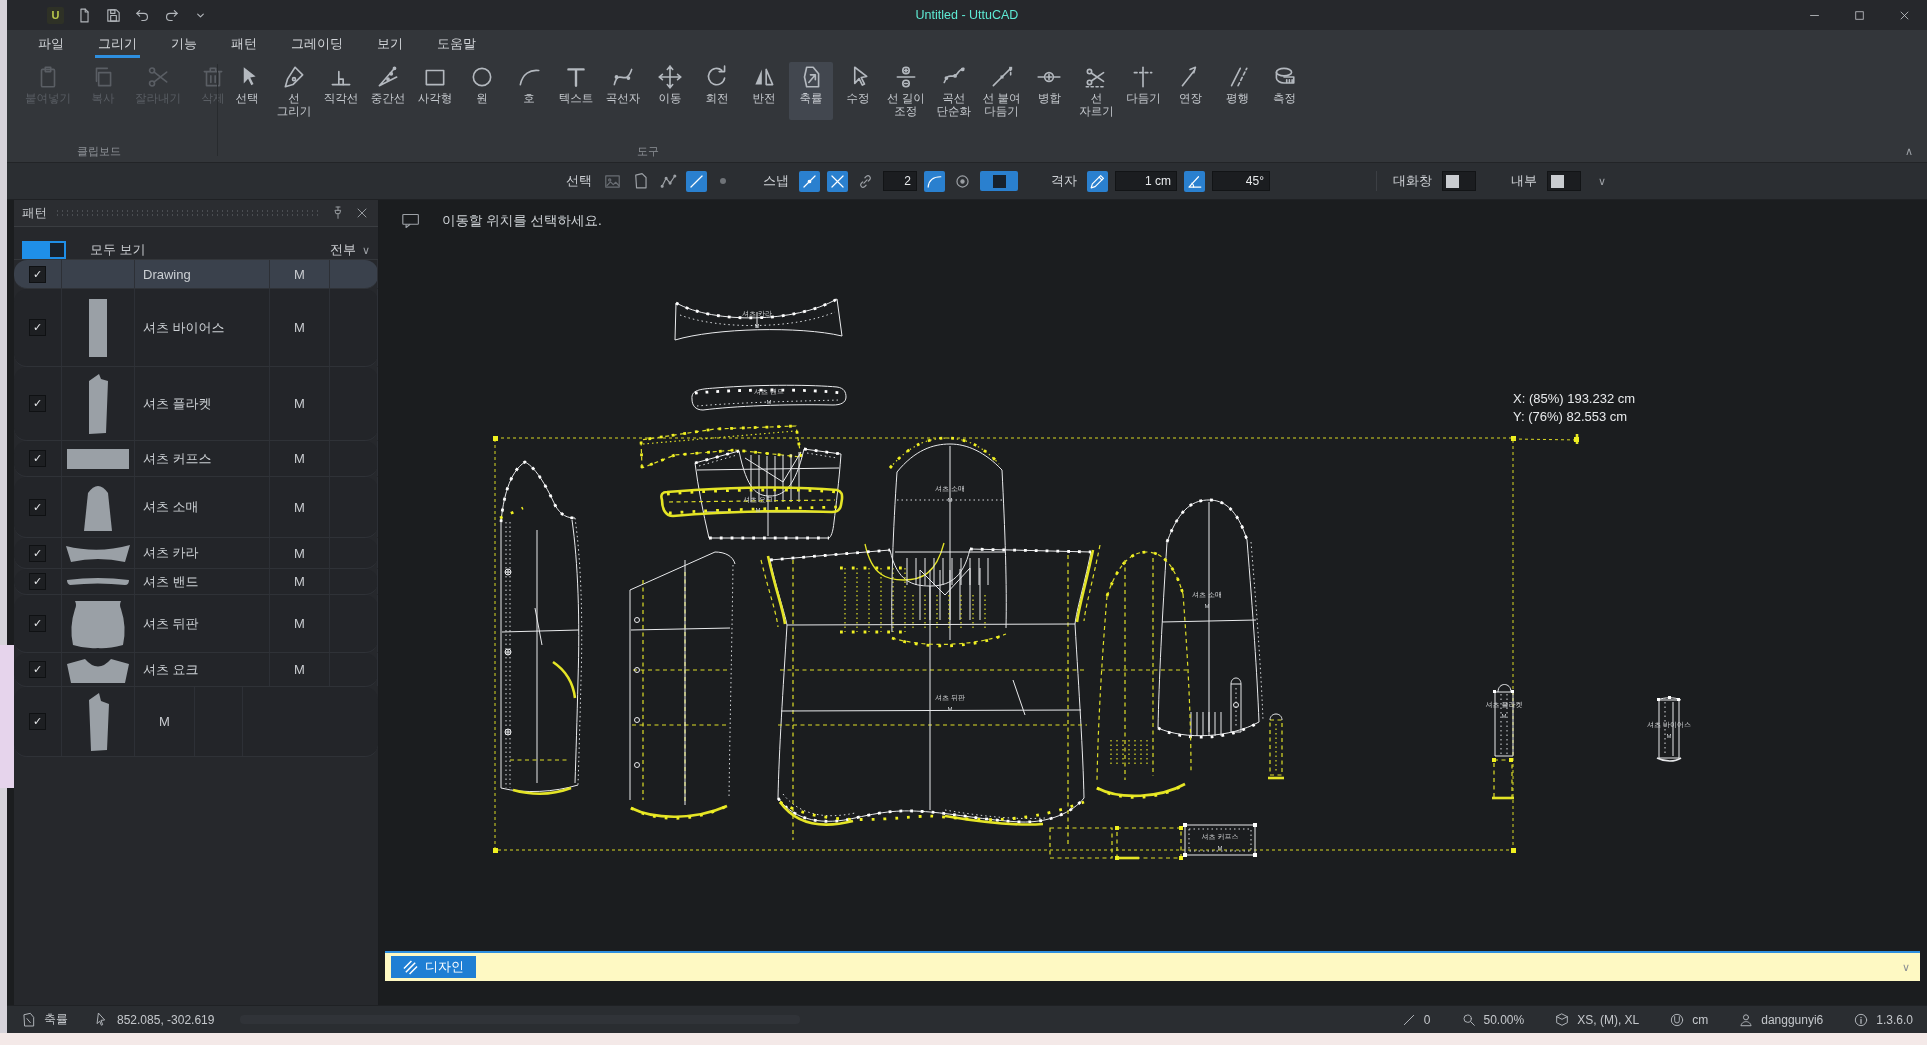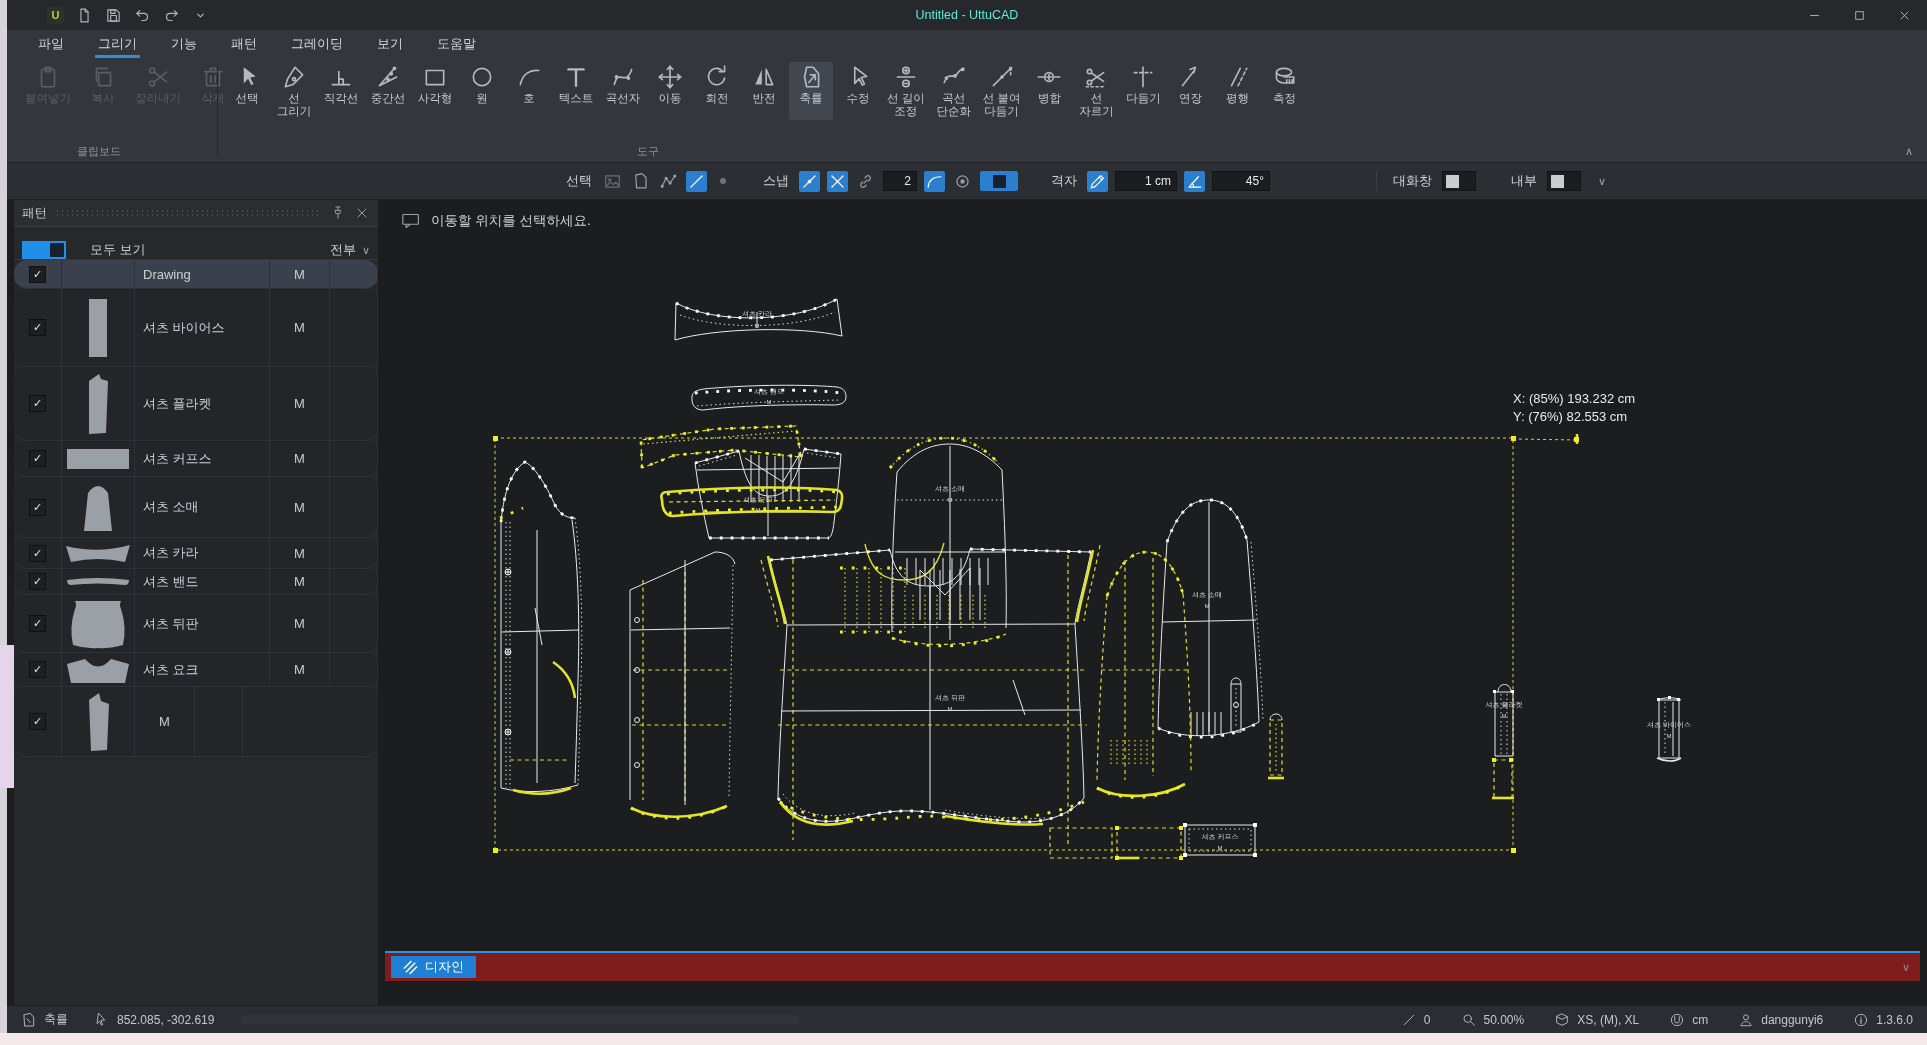--- a/index.html
+++ b/index.html
@@ -74,40 +74,40 @@
   .prow.selrow{background:#3a414c;}
   .pc{display:flex;align-items:center;justify-content:center;box-sizing:border-box;border-right:1px solid #2d3036;}
   .pc.nm{justify-content:flex-start;padding-left:8px;color:#ccd0d4;font-size:13px;}
   .cb{width:15px;height:15px;background:#1d1f22;border:1px solid #0f1113;color:#e8eaec;font-size:11px;
     display:flex;align-items:center;justify-content:center;}
   .cb::after{content:"\2713";}
   .thumb svg{display:block;}
   .thumb path,.thumb rect,.thumb polygon{fill:#9aa0a6;}
   
   #canvas{left:385px;top:200px;width:1535px;height:775px;background:#1b1d1f;overflow:hidden;}
-  #hint{position:absolute;left:16px;top:12px;display:flex;align-items:center;gap:10px;color:#ced2d6;font-size:13.5px;}
+  #hint{position:absolute;left:16px;top:12px;display:flex;align-items:center;gap:21px;color:#ced2d6;font-size:13.5px;}
   #hint .hico{width:20px;height:18px;color:#9da1a6;}
   #hint .hico svg{width:20px;height:18px;stroke:currentColor;fill:none;stroke-width:1.4;stroke-linejoin:round;}
   #coords{position:absolute;left:1128px;top:190px;color:#e8eaec;font-size:13px;line-height:1.4;}
   
   .w{stroke:#e9eaec;stroke-width:1;fill:none;}
   .w2{stroke:#e9eaec;stroke-width:1.7;fill:none;}
   .wd{stroke:#d8dbde;stroke-width:1;fill:none;stroke-dasharray:1.5 3;}
   .wp{stroke:#ffffff;stroke-width:2.8;fill:none;stroke-dasharray:2.8 8;stroke-linecap:butt;}
   .y{stroke:#e4e426;stroke-width:1.3;fill:none;}
   .y2{stroke:#e4e426;stroke-width:2.6;fill:none;}
   .yd{stroke:#dede28;stroke-width:1.2;fill:none;stroke-dasharray:4 3.5;}
   .ydot{stroke:#dede28;stroke-width:1.2;fill:none;stroke-dasharray:1.5 3;}
   .yp{stroke:#f0f022;stroke-width:2.8;fill:none;stroke-dasharray:2.8 9;stroke-linecap:butt;}
   .selbox{stroke:#d8d824;stroke-width:1;fill:none;stroke-dasharray:3 3;}
   text.cl{fill:#d8dadc;font-size:7px;text-anchor:middle;font-family:"Liberation Sans",sans-serif;}
   text.clm{fill:#cfd2d5;font-size:6px;text-anchor:middle;font-family:"Liberation Sans",sans-serif;}
   .handle{fill:#f0f020;}
   
-  #tabstrip{left:385px;top:951px;width:1535px;height:30px;background:#7f1d1d;border-top:2px solid #2e8fdf;box-sizing:border-box;display:flex;align-items:center;}
+  #tabstrip{left:385px;top:951px;width:1535px;height:30px;background:#fef9c3;border-top:2px solid #2e8fdf;box-sizing:border-box;display:flex;align-items:center;}
   #designtab{margin-left:6px;height:22px;background:#1f7fd4;color:#fff;display:flex;align-items:center;gap:7px;padding:0 12px;font-size:13px;}
   #designtab svg{width:15px;height:15px;stroke:#fff;fill:none;stroke-width:1.6;}
   #tabchev{margin-left:auto;margin-right:10px;color:#8a8e93;font-size:11px;}
   
   #statusbar{left:7px;top:1005px;width:1920px;height:28px;background:#2a2d31;border-top:1px solid #1f2124;
     box-sizing:border-box;display:flex;align-items:center;padding:0 14px;font-size:12px;color:#c5c8cc;}
   .sico{width:16px;height:16px;color:#aeb2b7;margin-right:7px;}
   .sico svg{width:16px;height:16px;stroke:currentColor;fill:none;stroke-width:1.5;stroke-linecap:round;stroke-linejoin:round;}
   .sgap{width:26px;}
   #sprog{width:560px;height:9px;background:#303338;border-radius:4px;margin-left:26px;}

